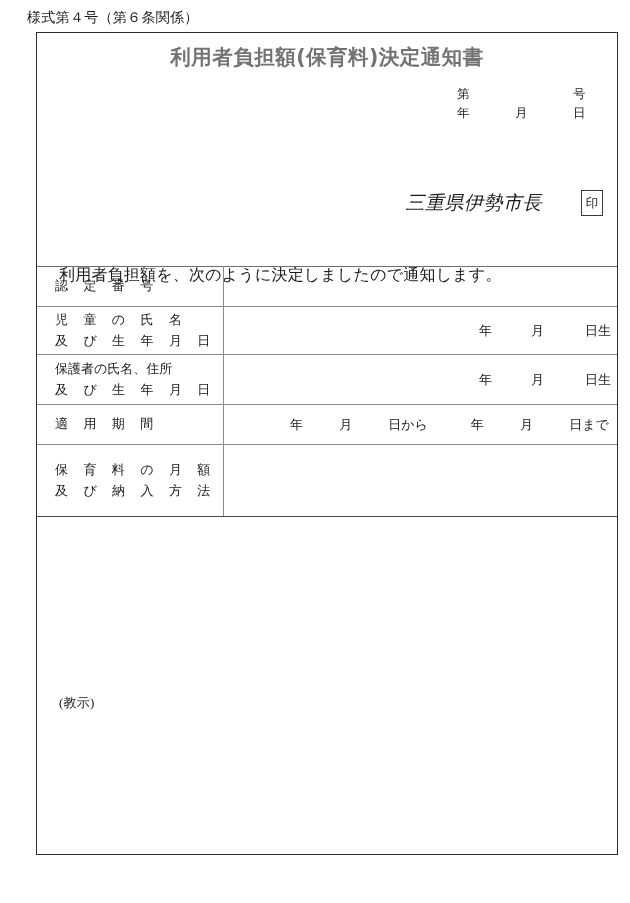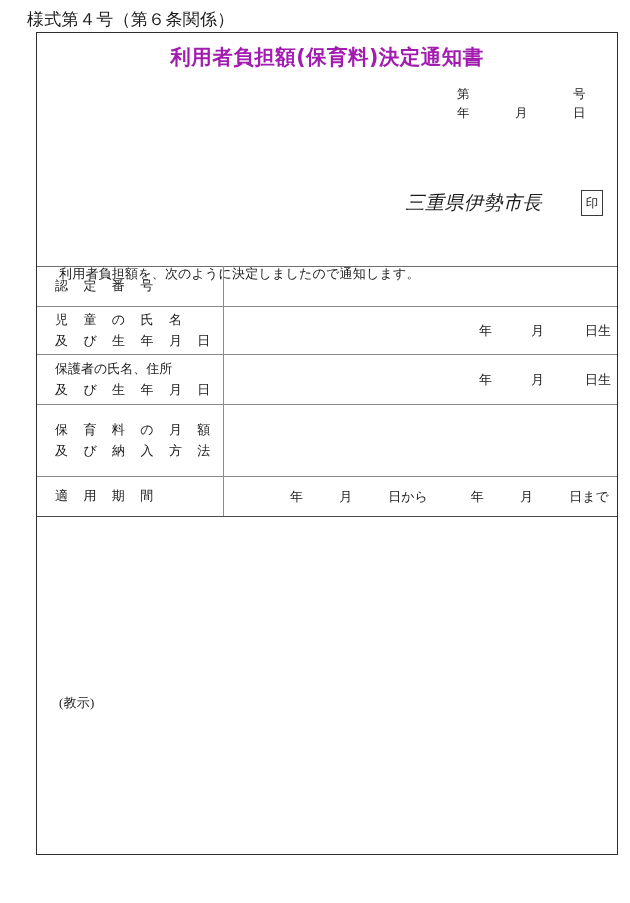--- a/index.html
+++ b/index.html
@@ -14,21 +14,21 @@
     font-family: "Liberation Serif", "DejaVu Serif", serif;
     color: #1a1a1a;
     -webkit-font-smoothing: antialiased;
   }
 
   
   .form-number {
     position: absolute;
     left: 27px;
     top: 11px;
-    font-size: 17px;
+    font-size: 14px;
     line-height: 1;
     letter-spacing: 0.3px;
     white-space: nowrap;
     font-family: Liberation Serif, serif;
   }
 
   
   .sheet {
     position: absolute;
     left: 36px;
@@ -42,21 +42,21 @@
 
   
   .doc-title {
     margin: 12px 0 0 0;
     text-align: center;
     font-family: "DejaVu Sans", "Liberation Sans", sans-serif;
     font-weight: bold;
     font-size: 20.5px;
     line-height: 1.25;
     letter-spacing: 0.5px;
-    color: #a21caf;
+    color: #737373;
   }
 
   
   .doc-meta {
     position: absolute;
     right: 14px;
     top: 52px;
     width: 220px;
     font-size: 12.5px;
     line-height: 1.5;
@@ -96,21 +96,21 @@
     font-size: 12.5px;
     line-height: 1;
     color: #222;
   }
 
   
   .intro {
     position: absolute;
     left: 22px;
     top: 232px;
-    font-size: 13px;
+    font-size: 16px;
     letter-spacing: 0.2px;
     white-space: nowrap;
   }
 
   
   .data-table {
     position: absolute;
     left: 0;
     top: 233px;
     width: 100%;
@@ -246,42 +246,42 @@
         <td class="value-cell">
           <div class="birth-line">
             <span class="f-y">年</span>
             <span class="f-m">月</span>
             <span class="f-d">日生</span>
           </div>
         </td>
       </tr>
 
 
-      <tr style="height:72px;">
-        <td class="label-cell">
-          <div class="lbl-line sp-narrow">保　育　料　の　月　額</div>
-          <div class="lbl-line sp-narrow">及　び　納　入　方　法</div>
-        </td>
-        <td class="value-cell"></td>
-      </tr>
-
       <tr style="height:40px;">
         <td class="label-cell">
           <div class="lbl-line sp-narrow">適　用　期　間</div>
         </td>
         <td class="value-cell">
           <div class="period-line">
             <span class="p-y1">年</span>
             <span class="p-m1">月</span>
             <span class="p-from">日から</span>
             <span class="p-y2">年</span>
             <span class="p-m2">月</span>
             <span class="p-to">日まで</span>
           </div>
         </td>
       </tr>
+
+      <tr style="height:72px;">
+        <td class="label-cell">
+          <div class="lbl-line sp-narrow">保　育　料　の　月　額</div>
+          <div class="lbl-line sp-narrow">及　び　納　入　方　法</div>
+        </td>
+        <td class="value-cell"></td>
+      </tr>
     </tbody>
   </table>
 
 
   <div class="instruction">(教示)</div>
 
 </div>
 
 </body></html>

